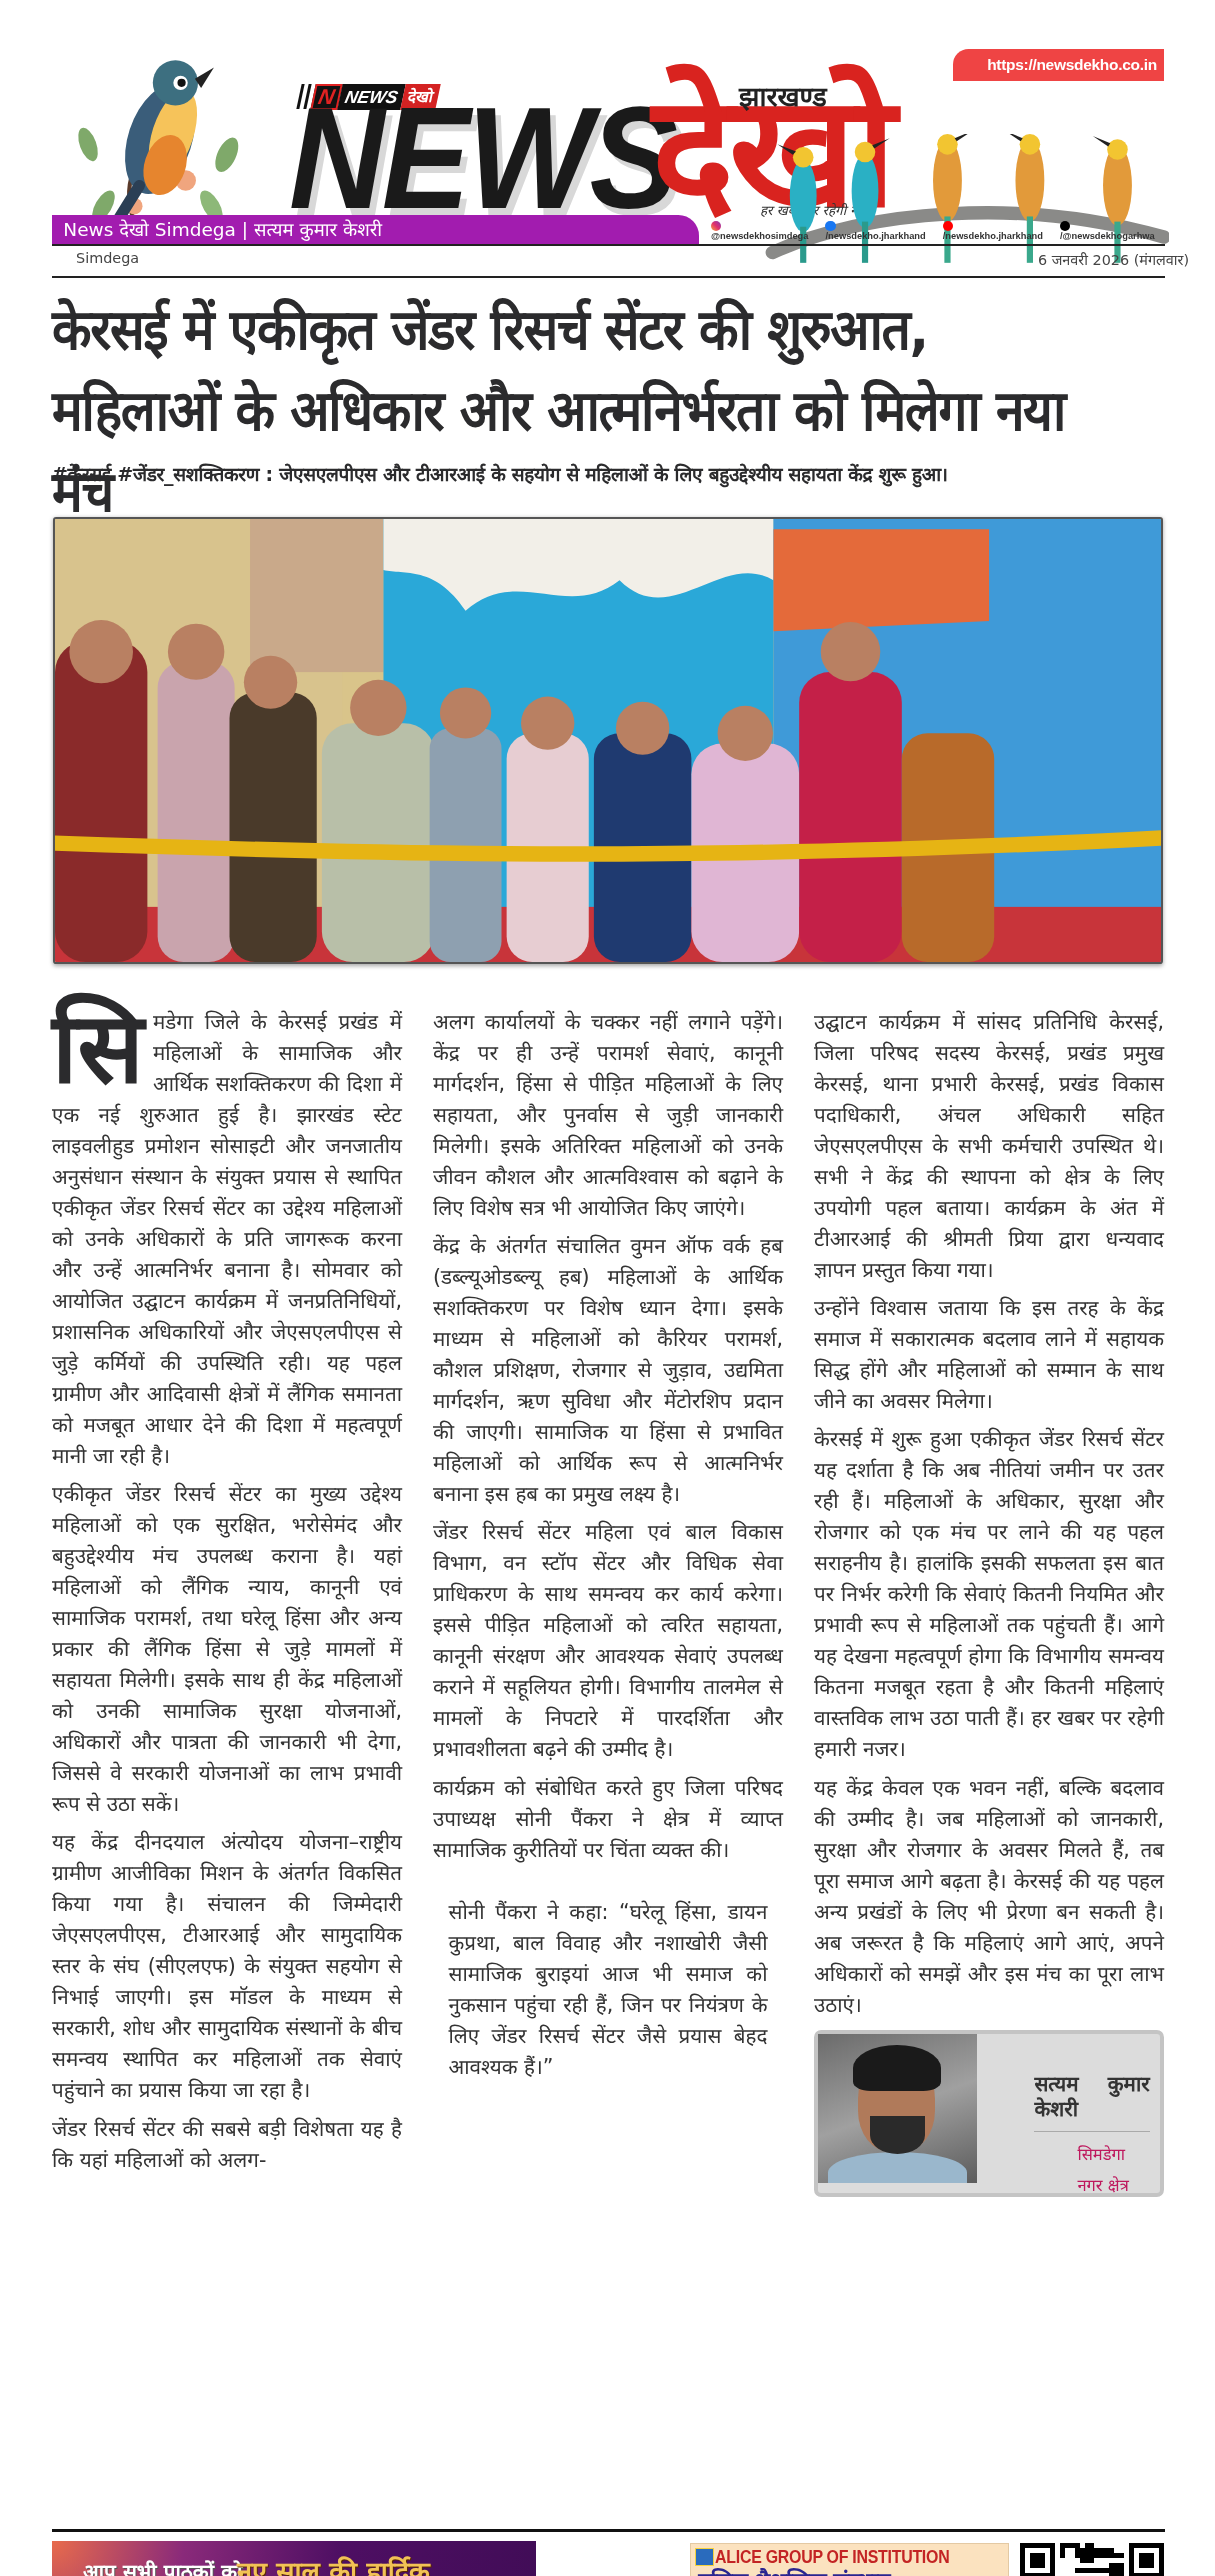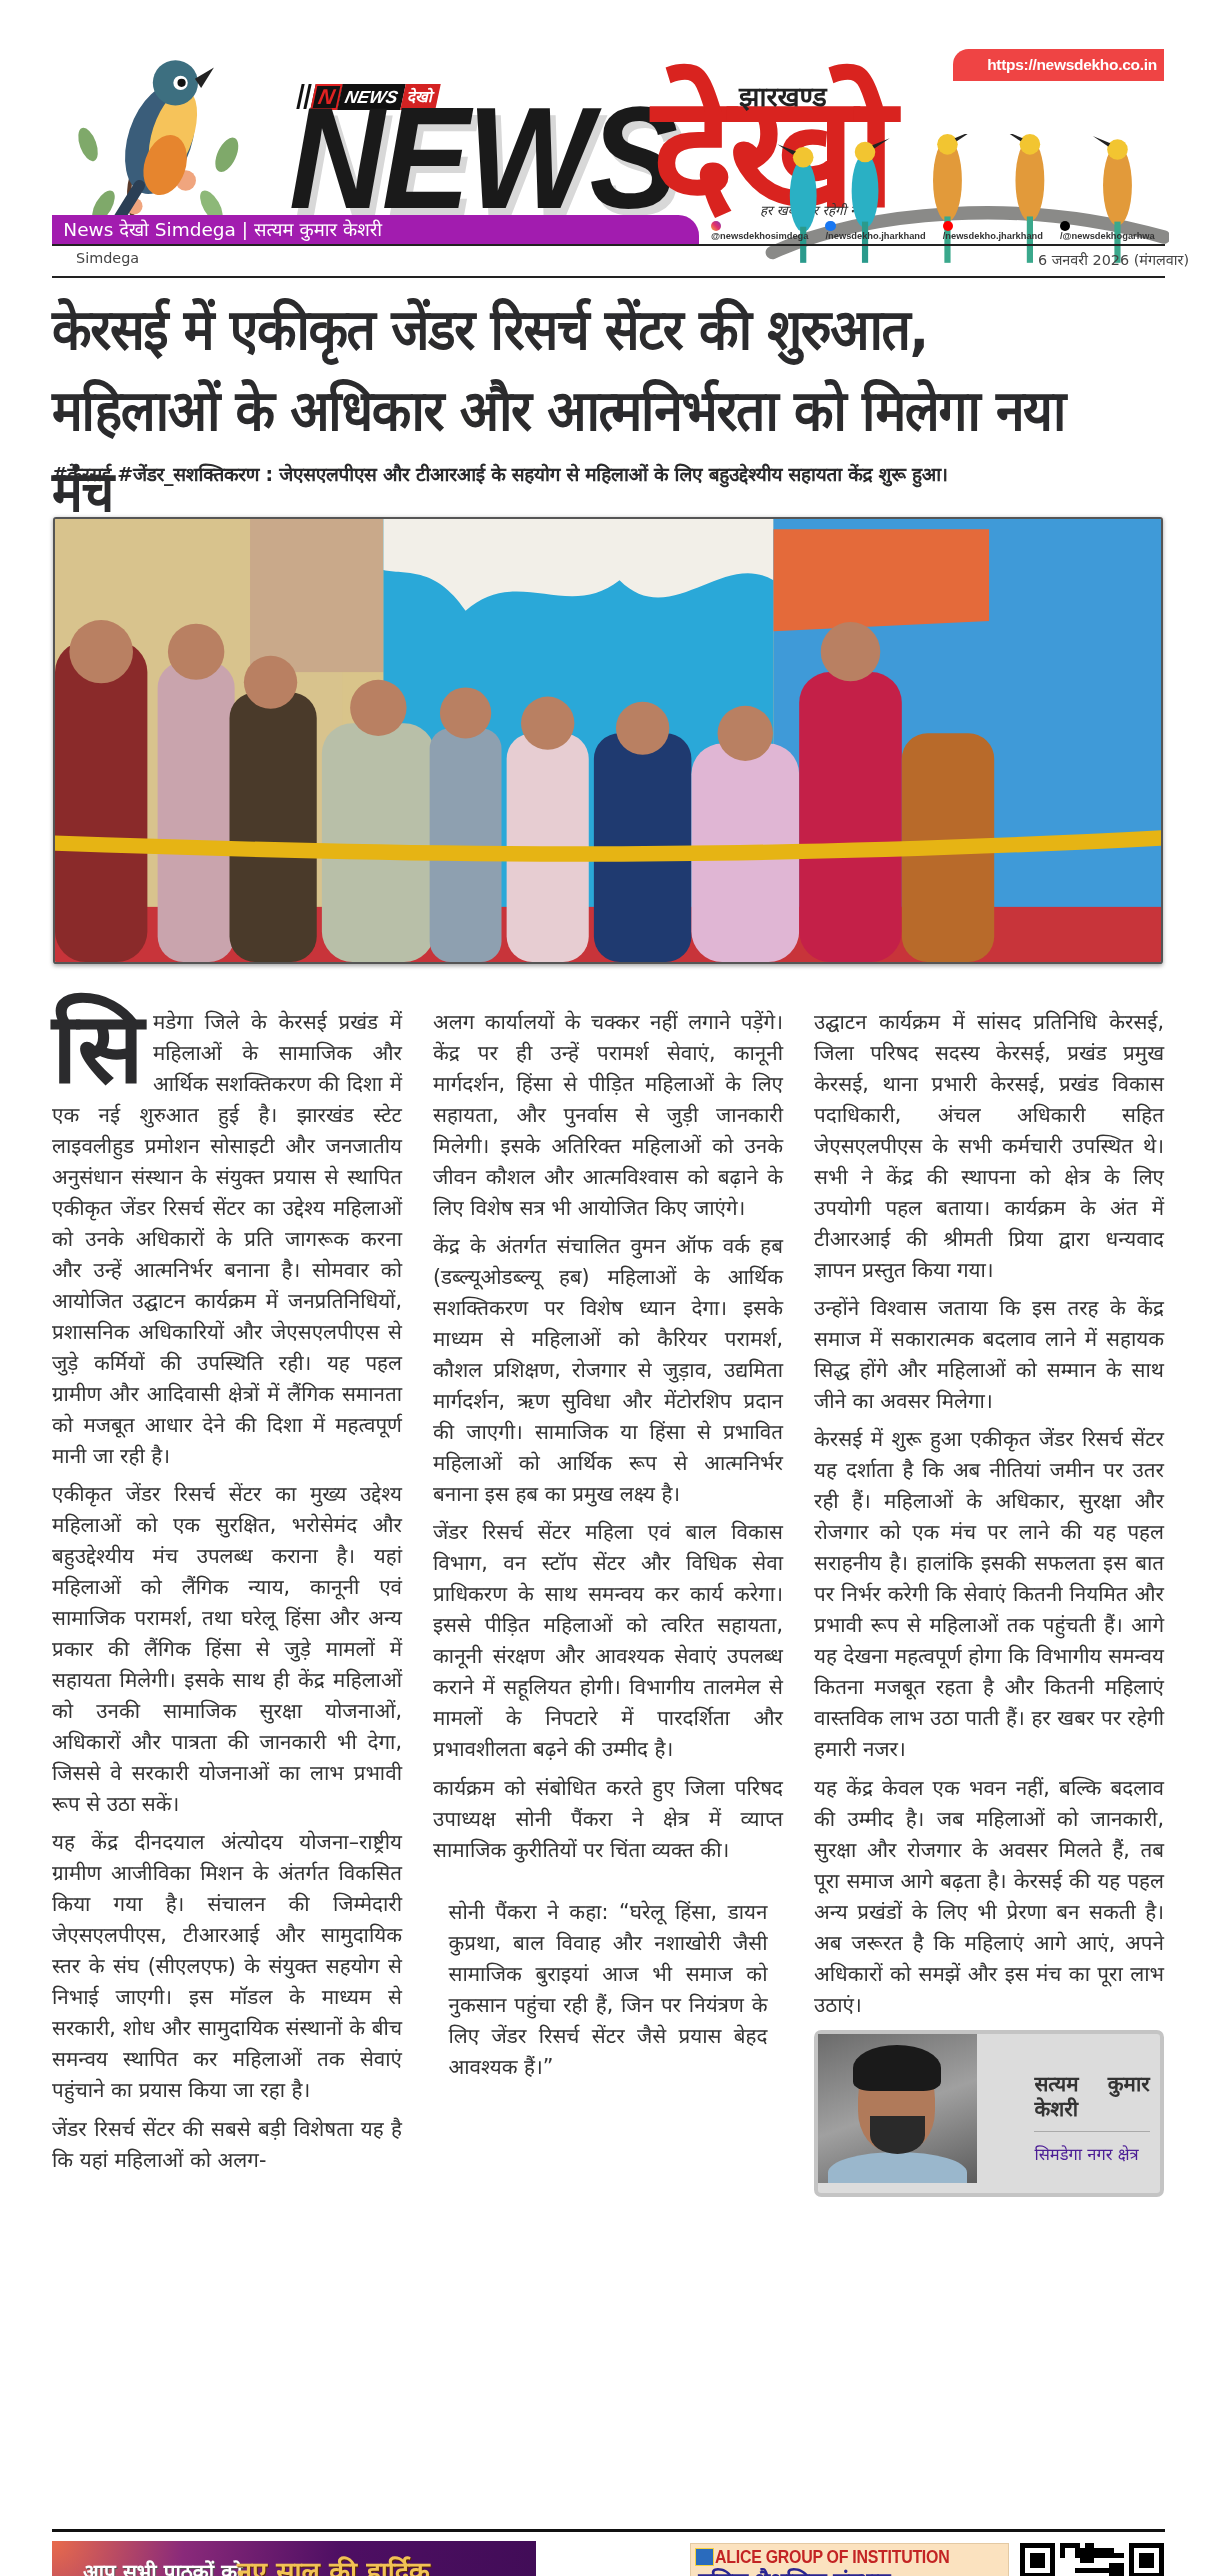--- a/index.html
+++ b/index.html
@@ -57,21 +57,21 @@
   .dropcap { float: left; font-weight: bold; font-size: 98px; line-height: 77px; height: 77px; margin: 3.1px 9.3px 0 0; color: #2b2b2d; }
   .quote { margin: 31px 15.5px 0 15.5px; text-align: justify; }
   .author-card { margin-top: 9.3px; width: 350px; height: 167px; background: #dcdcdc; border: 4.1px solid #c4c4c4; border-radius: 7.2px; display: flex; gap: 44px; }
   .author-photo { width: 159px; height: 149px; background: linear-gradient(160deg, #6b6b6b, #a0a0a0 50%, #5c5c5c); position: relative; overflow: hidden; }
   .author-photo .head { position: absolute; left: 40px; top: 20.6px; width: 77px; height: 98px; border-radius: 46% 46% 42% 42%; background: #b07a5a; }
   .author-photo .hair { position: absolute; left: 35px; top: 11.3px; width: 88px; height: 46px; border-radius: 50% 50% 20% 20%; background: #1a1a1a; }
   .author-photo .beard { position: absolute; left: 52px; top: 82px; width: 55px; height: 38px; border-radius: 0 0 50% 50%; background: #2a2a2a; }
   .author-photo .shirt { position: absolute; left: 10.3px; top: 118px; width: 139px; height: 41px; border-radius: 50% 50% 0 0; background: #9ab7cc; }
   .author-info { flex: 1; padding: 38px 10.3px 0 13.4px; }
   .author-name { font-weight: bold; font-size: 20.6px; line-height: 25px; color: #333; padding-bottom: 9.3px; border-bottom: 1.5px solid #aaa; }
-  .author-area { font-size: 16.5px; margin-top: 7.2px; color: #4c1d95; }
+  .author-area { font-size: 16.5px; margin-top: 7.2px; color: #be185d; margin-left: 43px; }
 
   
   .footer-rule { position: absolute; left: 52px; top: 2529px; width: 1113px; height: 3.1px; background: #111; }
   .ad-newyear { position: absolute; left: 52px; top: 2541px; width: 484px; height: 205px; overflow: hidden;
                 background: radial-gradient(circle at 0% 0%, #e86b4c 0%, #8a2a7a 25%, #4e0f63 55%, #3f0c55 100%); }
   .ad-ny-line1 { position: absolute; left: 31px; top: 15.5px; font-weight: bold; color: #fff; font-size: 20.6px; text-shadow: 1px 1px 0 #555; }
   .ad-ny-line2 { position: absolute; left: 185px; top: 11.3px; font-weight: bold; color: #f2c255; font-size: 27px; text-shadow: 1px 1px 0 #5a2a00; }
 
   .ad-alice { position: absolute; left: 690px; top: 2543px; width: 319px; height: 205px; background: #fbe2bf; border: 1px solid #e3c9a3; overflow: hidden; font-family: "Liberation Sans", sans-serif; }
   .alice-title { color: #c32424; font-weight: bold; font-size: 18.5px; padding: 2.1px 0 0 28px; letter-spacing: -0.3px; transform: scaleX(0.86); transform-origin: left; white-space: nowrap; }

